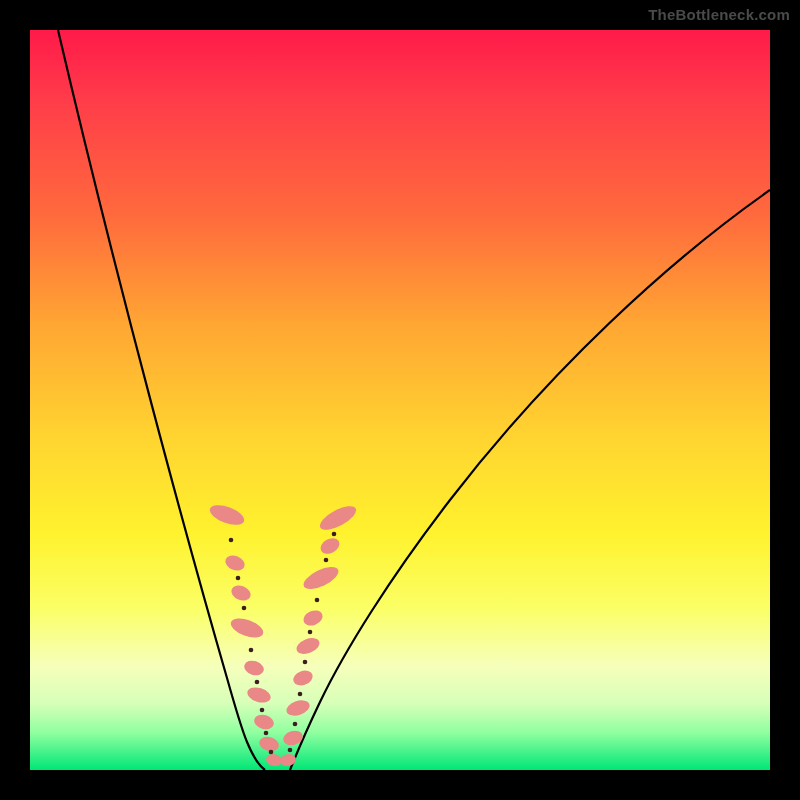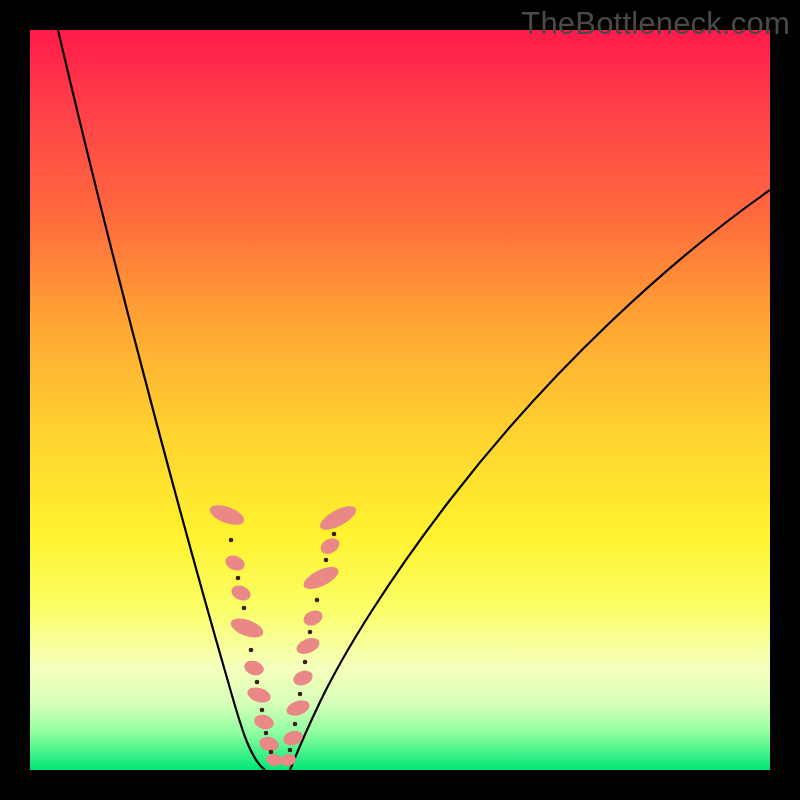--- a/index.html
+++ b/index.html
@@ -29,22 +29,22 @@
       #d7ffb8 91%,
       #8fffa0 95%,
       #00e676 100%
     );
   }
   .watermark {
     position: absolute;
     top: 6px;
     right: 10px;
     color: #4a4a4a;
-    font-size: 31px;
-    font-weight: 400;
+    font-size: 15px;
+    font-weight: 700;
     letter-spacing: 0.2px;
   }
   svg.curves {
     position: absolute;
     left: 0;
     top: 0;
   }
 </style>
 </head>
 <body>

